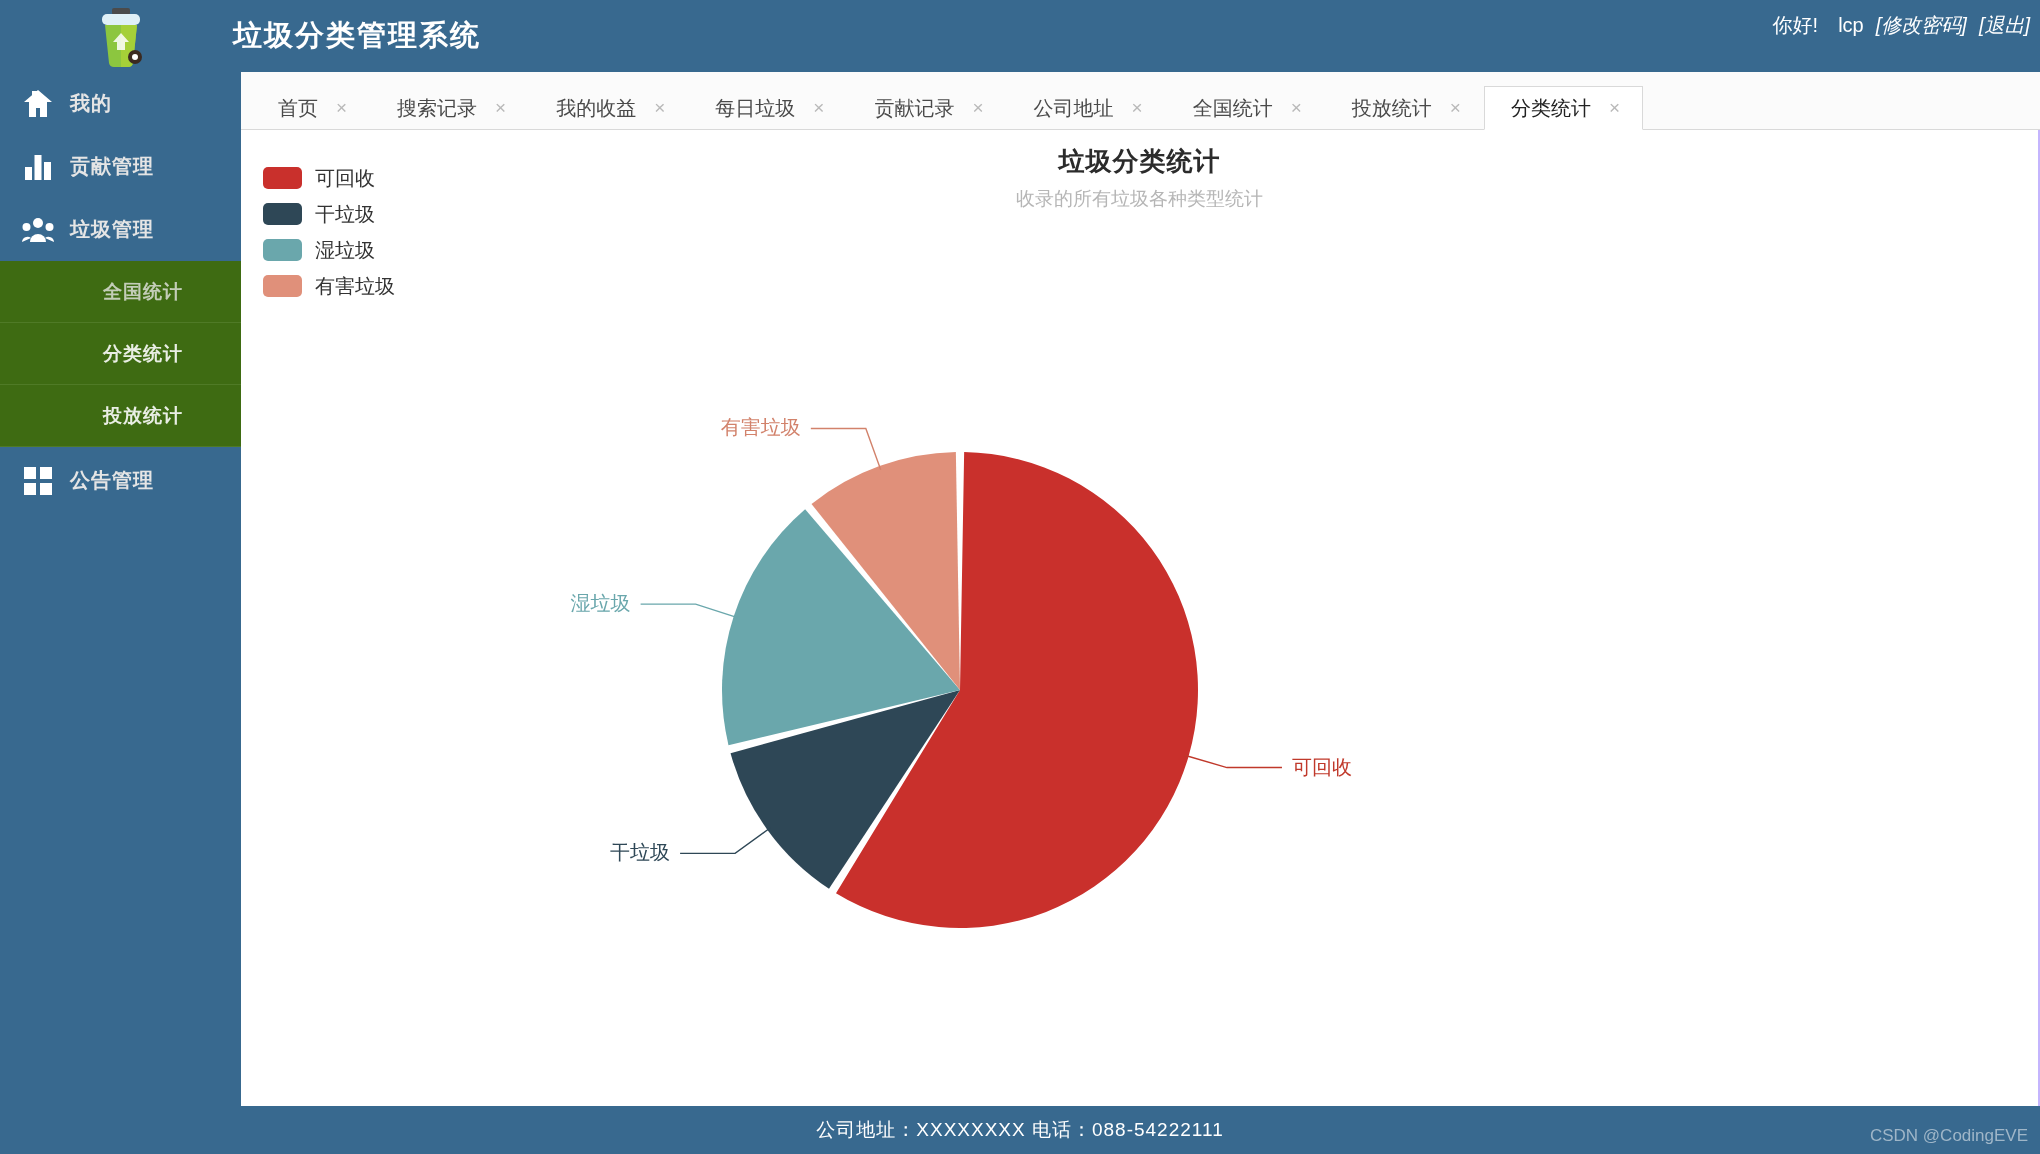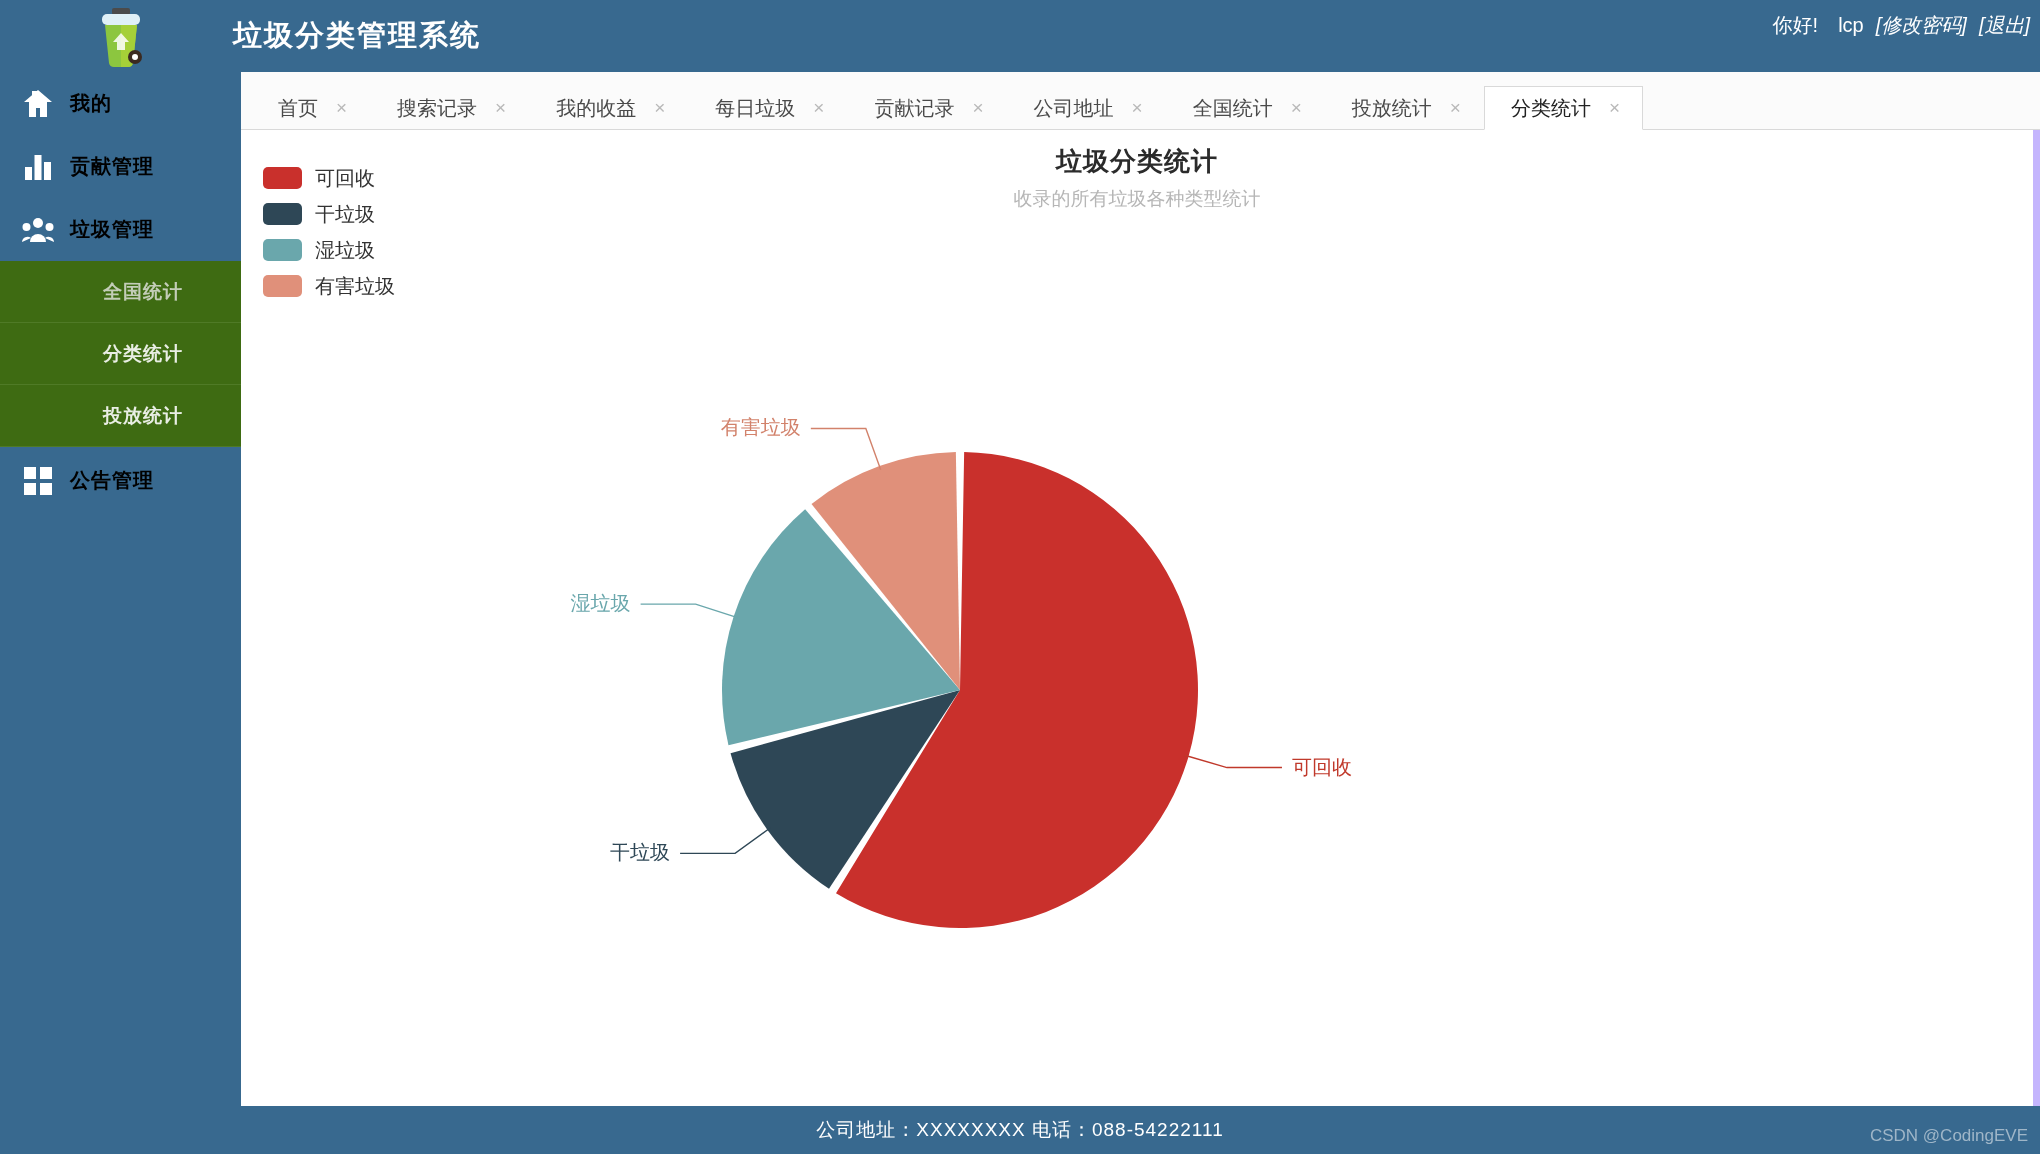--- a/index.html
+++ b/index.html
@@ -16,21 +16,21 @@
     position: absolute; left: 0; top: 0;
     width: 241px; height: 1154px;
     background: #38698f;
   }
   #logo-wrap {
     height: 72px; display: flex; align-items: center; justify-content: center;
     padding-top: 4px;
   }
   .nav-item {
     height: 63px; display: flex; align-items: center;
-    padding-left: 14px; color: #000000;
+    padding-left: 14px; color: #e5e5e5;
     font-size: 20px; font-weight: bold;
     letter-spacing: 1px;
     cursor: pointer;
   }
   .nav-item .nav-ico {
     width: 48px; display: flex; align-items: center; justify-content: center;
     margin-right: 8px;
   }
   .sub-item {
     height: 62px; display: flex; align-items: center; justify-content: flex-end;
@@ -85,21 +85,21 @@
     border: 1px solid #d9d9d9;
     border-bottom: 1px solid #ffffff;
     color: #222;
   }
 
   
   #content {
     position: absolute; left: 241px; top: 130px;
     width: 1799px; height: 990px;
     background: #ffffff;
-    border-right: 7px solid #c4b5fd;
+    border-right: 2px solid #c4b5fd;
   }
   
   #legend { position: absolute; left: 22px; top: 30px; }
   .legend-row { display: flex; align-items: center; height: 36px; }
   .legend-swatch {
     width: 39px; height: 22px; border-radius: 5px; margin-right: 13px;
   }
   .legend-label { font-size: 20px; color: #333333; }
   
   #chart-title {

